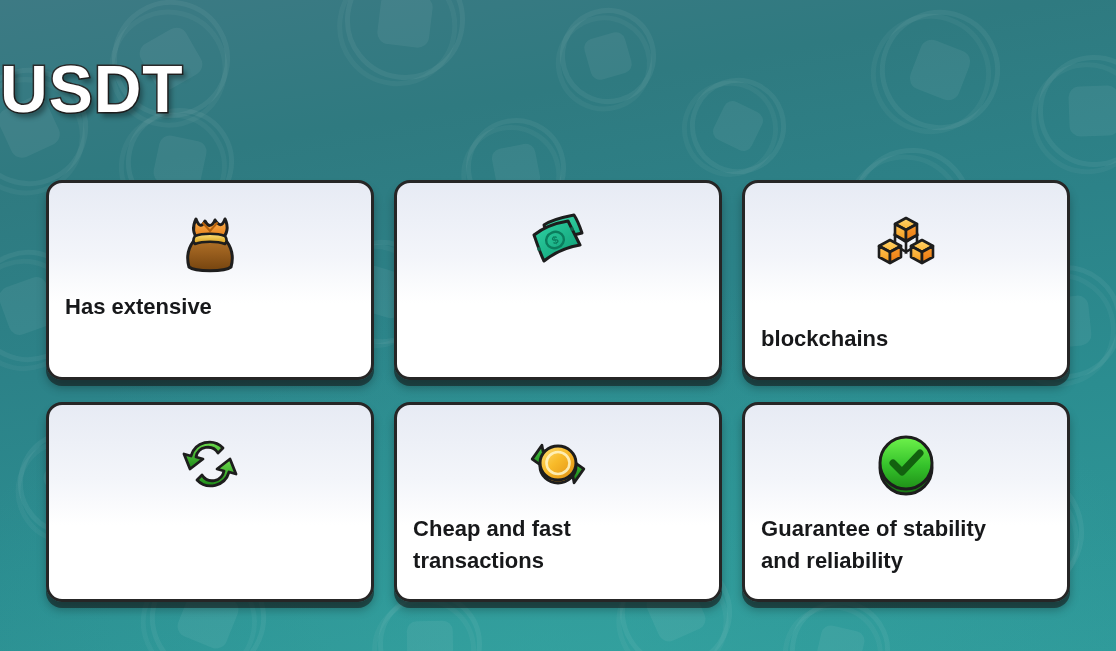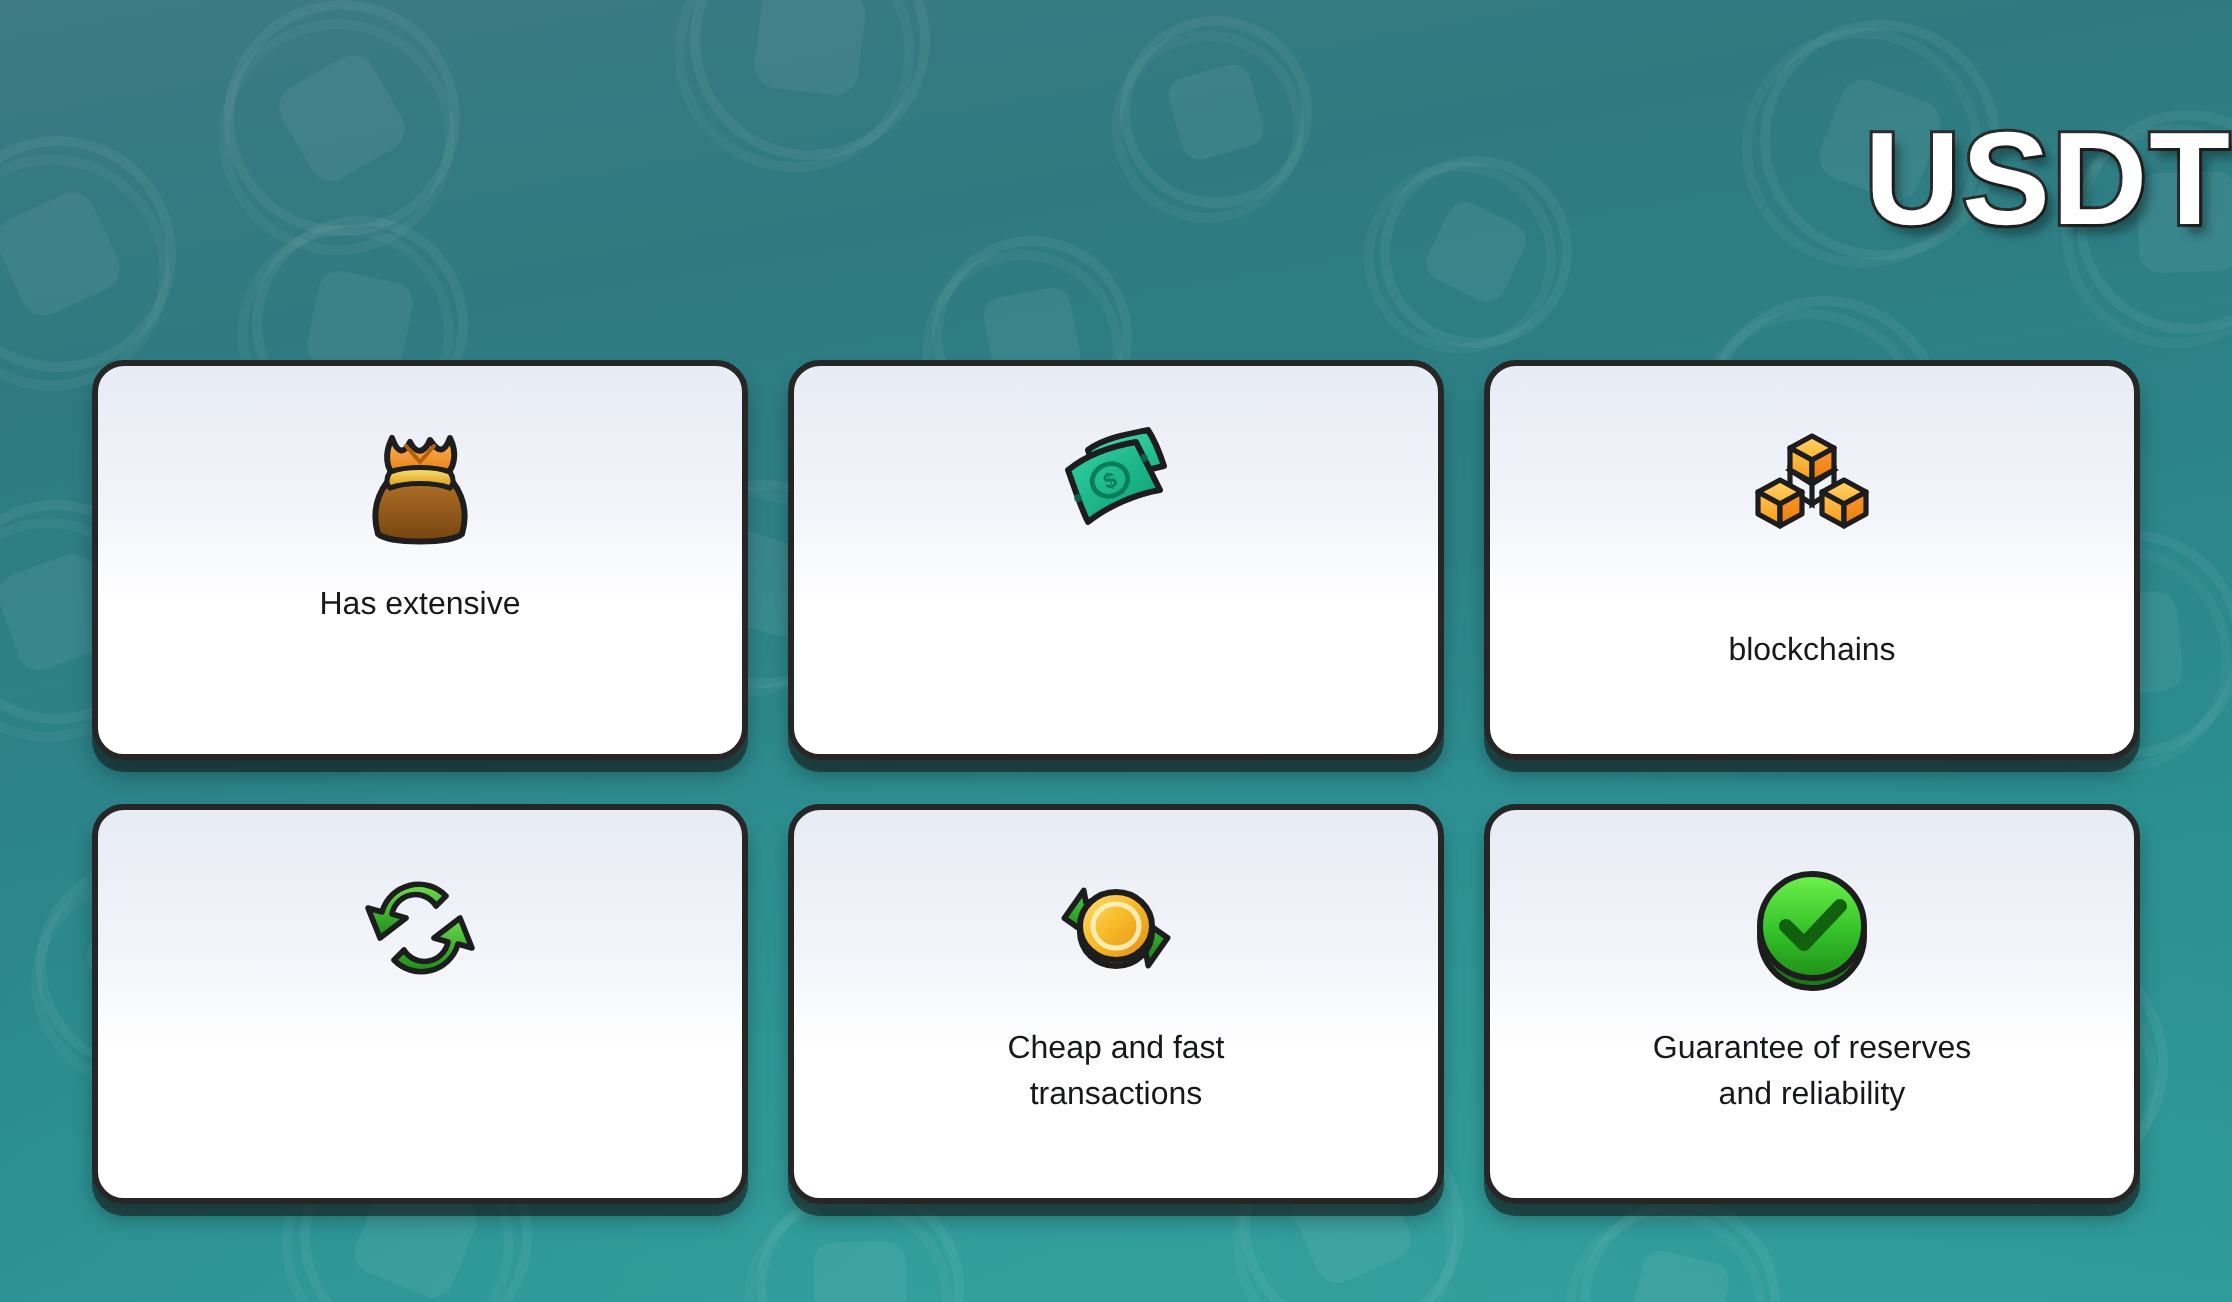--- a/index.html
+++ b/index.html
@@ -26,21 +26,21 @@
     border-radius:50%; border:5px solid rgba(255,255,255,0.04);
   }
   .coin .sq {
     position:absolute; left:28%; top:28%; width:44%; height:44%;
     border-radius:22%;
     background:rgba(255,255,255,0.06);
   }
   
   #title {
     position:absolute; top:51px; left:0; width:100%;
-    text-align:right;
+    text-align:left;
     font-size:66px; font-weight:700; letter-spacing:1px;
     color:#ffffff;
     -webkit-text-stroke:3px #2b2b2b;
     paint-order:stroke fill;
     text-shadow:4px 5px 5px rgba(0,0,0,0.35);
   }
   
   #grid {
     position:absolute; left:46px; top:180px;
     width:1024px;
@@ -60,22 +60,21 @@
     padding-top:16px;
     overflow:hidden;
   }
   .icon-wrap {
     height:86px; width:100%;
     display:flex; align-items:center; justify-content:center;
   }
   .card-label {
     margin-top:6px;
     width:90%;
-    text-align:center;
-    font-size:16px; font-weight:400; line-height:1.45;
+    font-size:22px; font-weight:700; line-height:1.45;
     color:#17181a;
   }
   svg { display:block; }
 </style>
 </head>
 <body>
 
 <div id="stage">
 
   <div id="watermarks">
@@ -329,19 +328,19 @@
               <stop offset="55%" stop-color="#35c22b"></stop>
               <stop offset="100%" stop-color="#1f9018"></stop>
             </linearGradient>
           </defs>
           <circle cx="33" cy="38" r="26" fill="#1b7a16" stroke="#1d1d1d" stroke-width="3"></circle>
           <circle cx="33" cy="33" r="26" fill="url(#chkG)" stroke="#1d1d1d" stroke-width="3"></circle>
           <path d="M20 33 L29 42 L47 23" fill="none" stroke="#12610f" stroke-width="7" stroke-linecap="round" stroke-linejoin="round"></path>
         </svg>
       </div>
       <div class="card-label">
-        <span>Guarantee of reserves</span><br>
+        <span>Guarantee of stability</span><br>
         <span>and reliability</span>
       </div>
     </div>
 
   </div>
 </div>
 
 </body></html>

